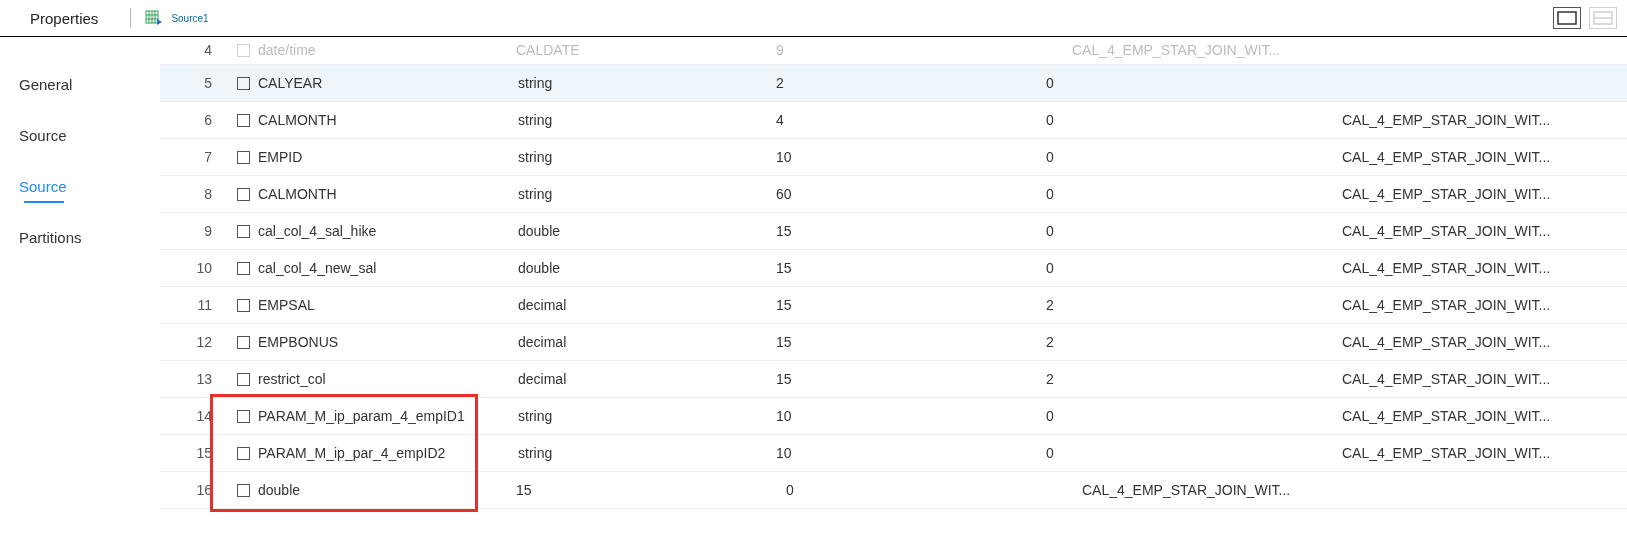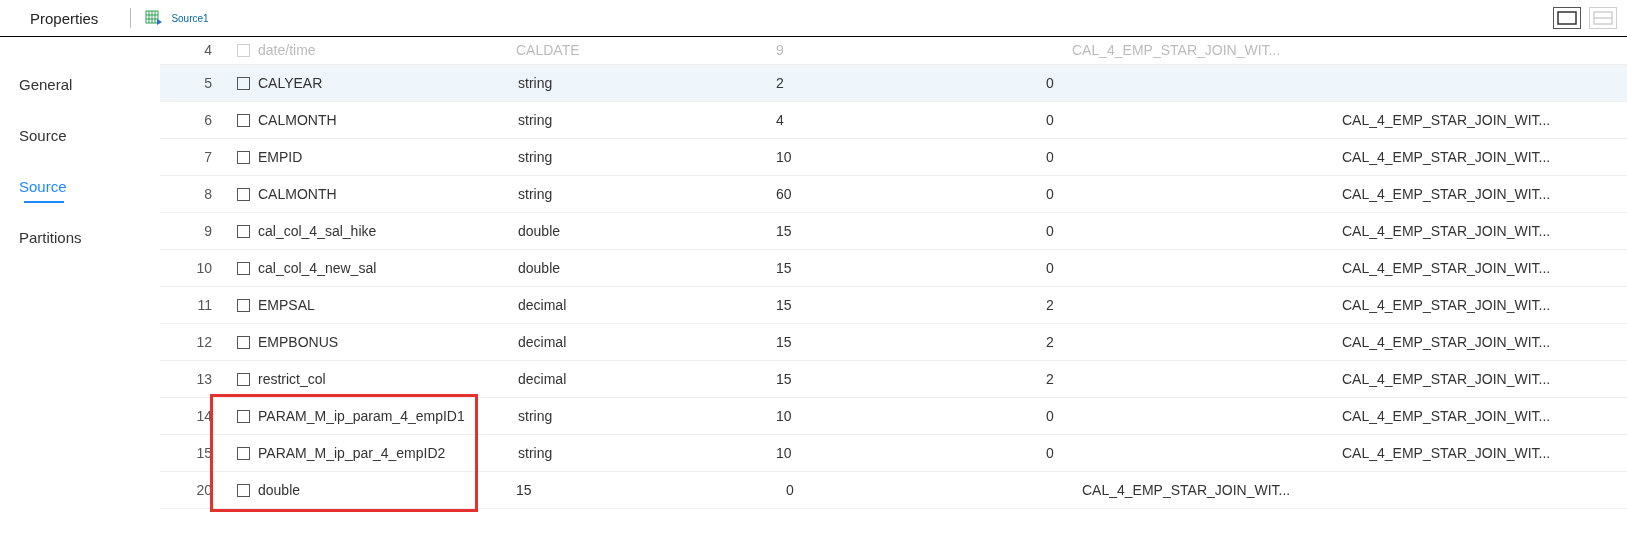--- a/index.html
+++ b/index.html
@@ -207,21 +207,21 @@
           <div class="cell c-cb">
             <span class="cb"></span>
           </div>
           <div class="cell c-name">PARAM_M_ip_par_4_empID2</div>
           <div class="cell c-type">string</div>
           <div class="cell c-prec">10</div>
           <div class="cell c-scale">0</div>
           <div class="cell c-path">CAL_4_EMP_STAR_JOIN_WIT...</div>
         </div>
         <div class="row">
-          <div class="cell c-idx">20</div>
+          <div class="cell c-idx">16</div>
           <div class="cell c-cb">
             <span class="cb"></span>
           </div>
           <div class="cell c-type">double</div>
           <div class="cell c-prec">15</div>
           <div class="cell c-scale">0</div>
           <div class="cell c-path">CAL_4_EMP_STAR_JOIN_WIT...</div>
         </div>
       </div>
 </div>

